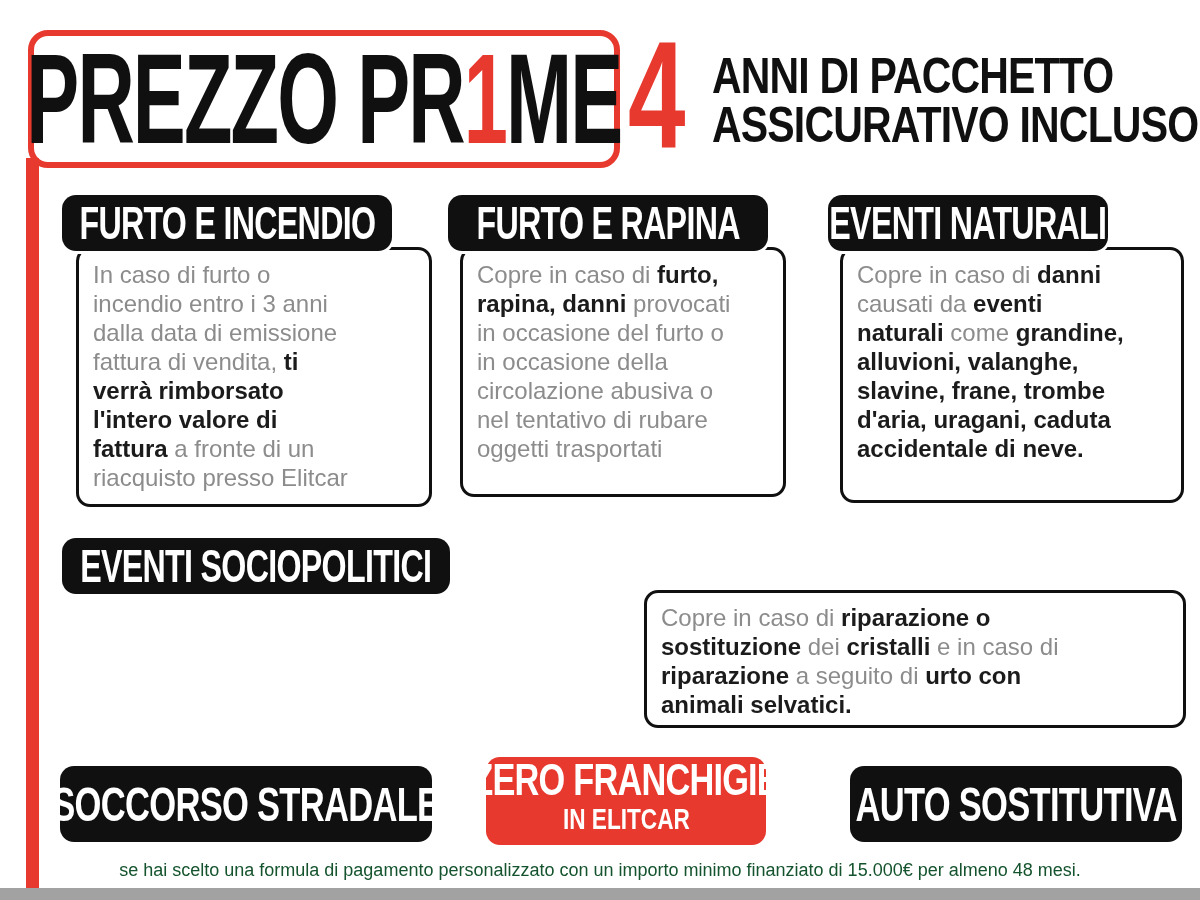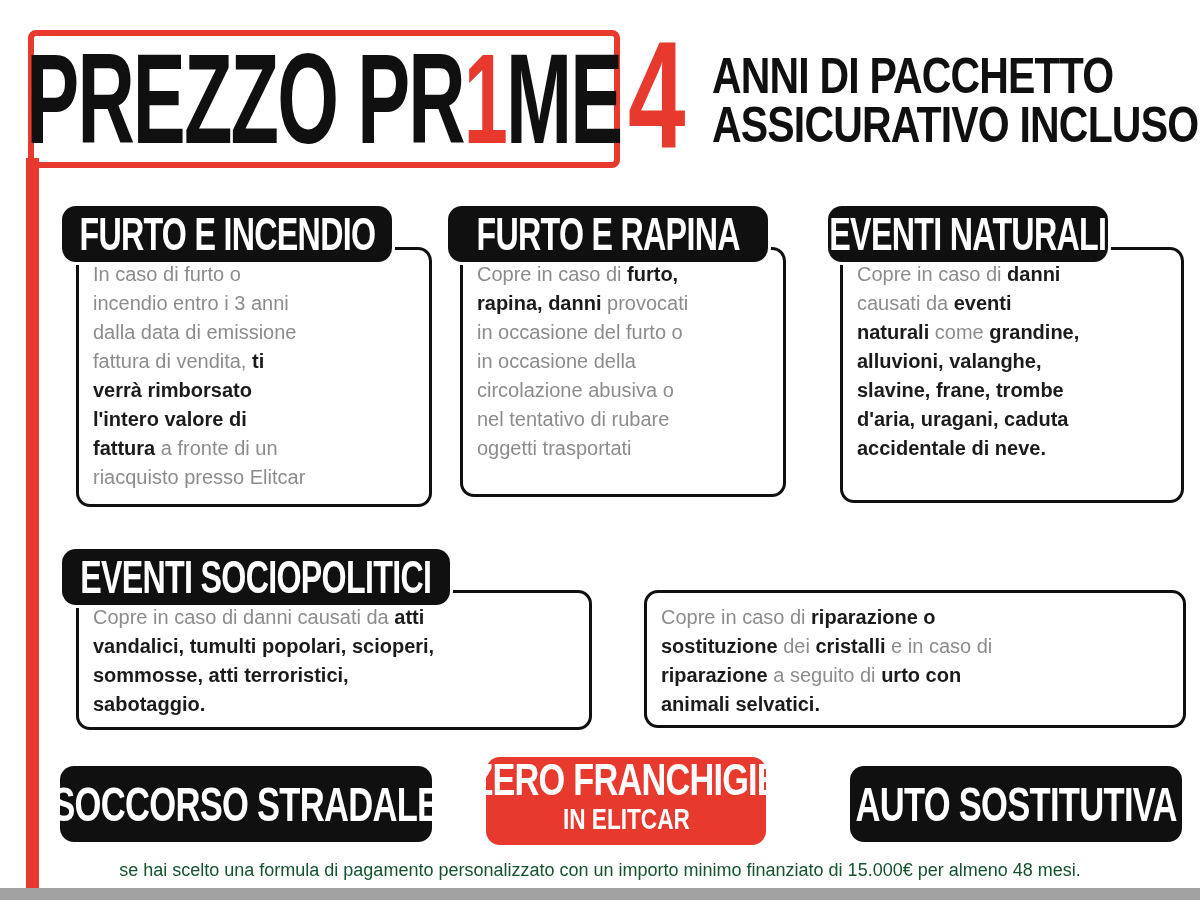--- a/index.html
+++ b/index.html
@@ -4,21 +4,21 @@
 <style>
   html,body { margin:0; padding:0; }
   body { font-family: "Liberation Sans", sans-serif; background:#ffffff; }
   .page {
     position:relative; width:1200px; height:900px; background:#ffffff;
     overflow:hidden;
   }
   
   .title-box {
     position:absolute; left:28px; top:30px; width:580px; height:126px;
-    border:6px solid var(--red); border-radius:8px; background:#fff;
+    border:6px solid var(--red); border-radius:20px; background:#fff;
     display:flex; align-items:center; justify-content:center;
   }
   .title-text {
     display:inline-block; white-space:nowrap;
     font-size:128px; font-weight:bold; color:var(--black);
     letter-spacing:-3px; line-height:1;
     transform:scaleX(0.62); transform-origin:center;
   }
   .title-text .red { color:var(--red); }
   .red-line {
@@ -33,32 +33,32 @@
   .tagline { position:absolute; left:712px; top:52px; }
   .tagline-line {
     font-size:50px; font-weight:bold; color:var(--black); line-height:49px;
     white-space:nowrap; transform:scaleX(0.82); transform-origin:left center;
     letter-spacing:-1px;
   }
   
   .card-pill {
     position:absolute; background:var(--black); border-radius:14px;
     display:flex; align-items:center; justify-content:center;
-    box-shadow:0 0 0 3px #fff; z-index:2; height:56px;margin-top:11px;
+    box-shadow:0 0 0 3px #fff; z-index:2; height:56px;
   }
   .card-pill span {
     display:inline-block; white-space:nowrap; color:#fff;
     font-size:46px; font-weight:bold; letter-spacing:-1px;
     transform:scaleX(0.70); transform-origin:center;
   }
   .card-body {
     position:absolute; background:#fff; border:3px solid var(--black);
     border-radius:14px; z-index:1;
     padding:10px 14px 8px 14px; box-sizing:border-box;
-    font-size:20px; line-height:29px; white-space:pre-line;
+    font-size:24px; line-height:29px; white-space:pre-line;
   }
   .seg-n { color:var(--gray); }
   .seg-b { color:var(--bold); font-weight:bold; }
   
   .pill-1 { left:62px;  top:195px; width:330px; }
   .body-1 { left:76px;  top:247px; width:356px; height:260px; }
   .pill-2 { left:448px; top:195px; width:320px; }
   .body-2 { left:460px; top:247px; width:326px; height:250px; }
   .pill-3 { left:828px; top:195px; width:280px; }
   .body-3 { left:840px; top:247px; width:344px; height:256px; }
@@ -149,24 +149,20 @@
 causati da </span><span class="seg-b">eventi
 naturali</span><span class="seg-n"> come </span><span class="seg-b">grandine,
 alluvioni, valanghe,
 slavine, frane, trombe
 d'aria, uragani, caduta
 accidentale di neve.</span></div>
 
   <div class="card-pill pill-4">
       <span>EVENTI SOCIOPOLITICI</span>
     </div>
-  <div class="card-body body-4"><span class="seg-n">Copre in caso di danni causati da </span><span class="seg-b">atti
-vandalici, tumulti popolari, scioperi,
-sommosse, atti terroristici,
-sabotaggio.</span></div>
 
   <div class="card-body body-5"><span class="seg-n">Copre in caso di </span><span class="seg-b">riparazione o
 sostituzione</span><span class="seg-n"> dei </span><span class="seg-b">cristalli</span><span class="seg-n"> e in caso di
 </span><span class="seg-b">riparazione</span><span class="seg-n"> a seguito di </span><span class="seg-b">urto con
 animali selvatici.</span></div>
 
   <div class="badge-black badge-soccorso">
       <span>SOCCORSO STRADALE</span>
     </div>
   <div class="badge-zero">

